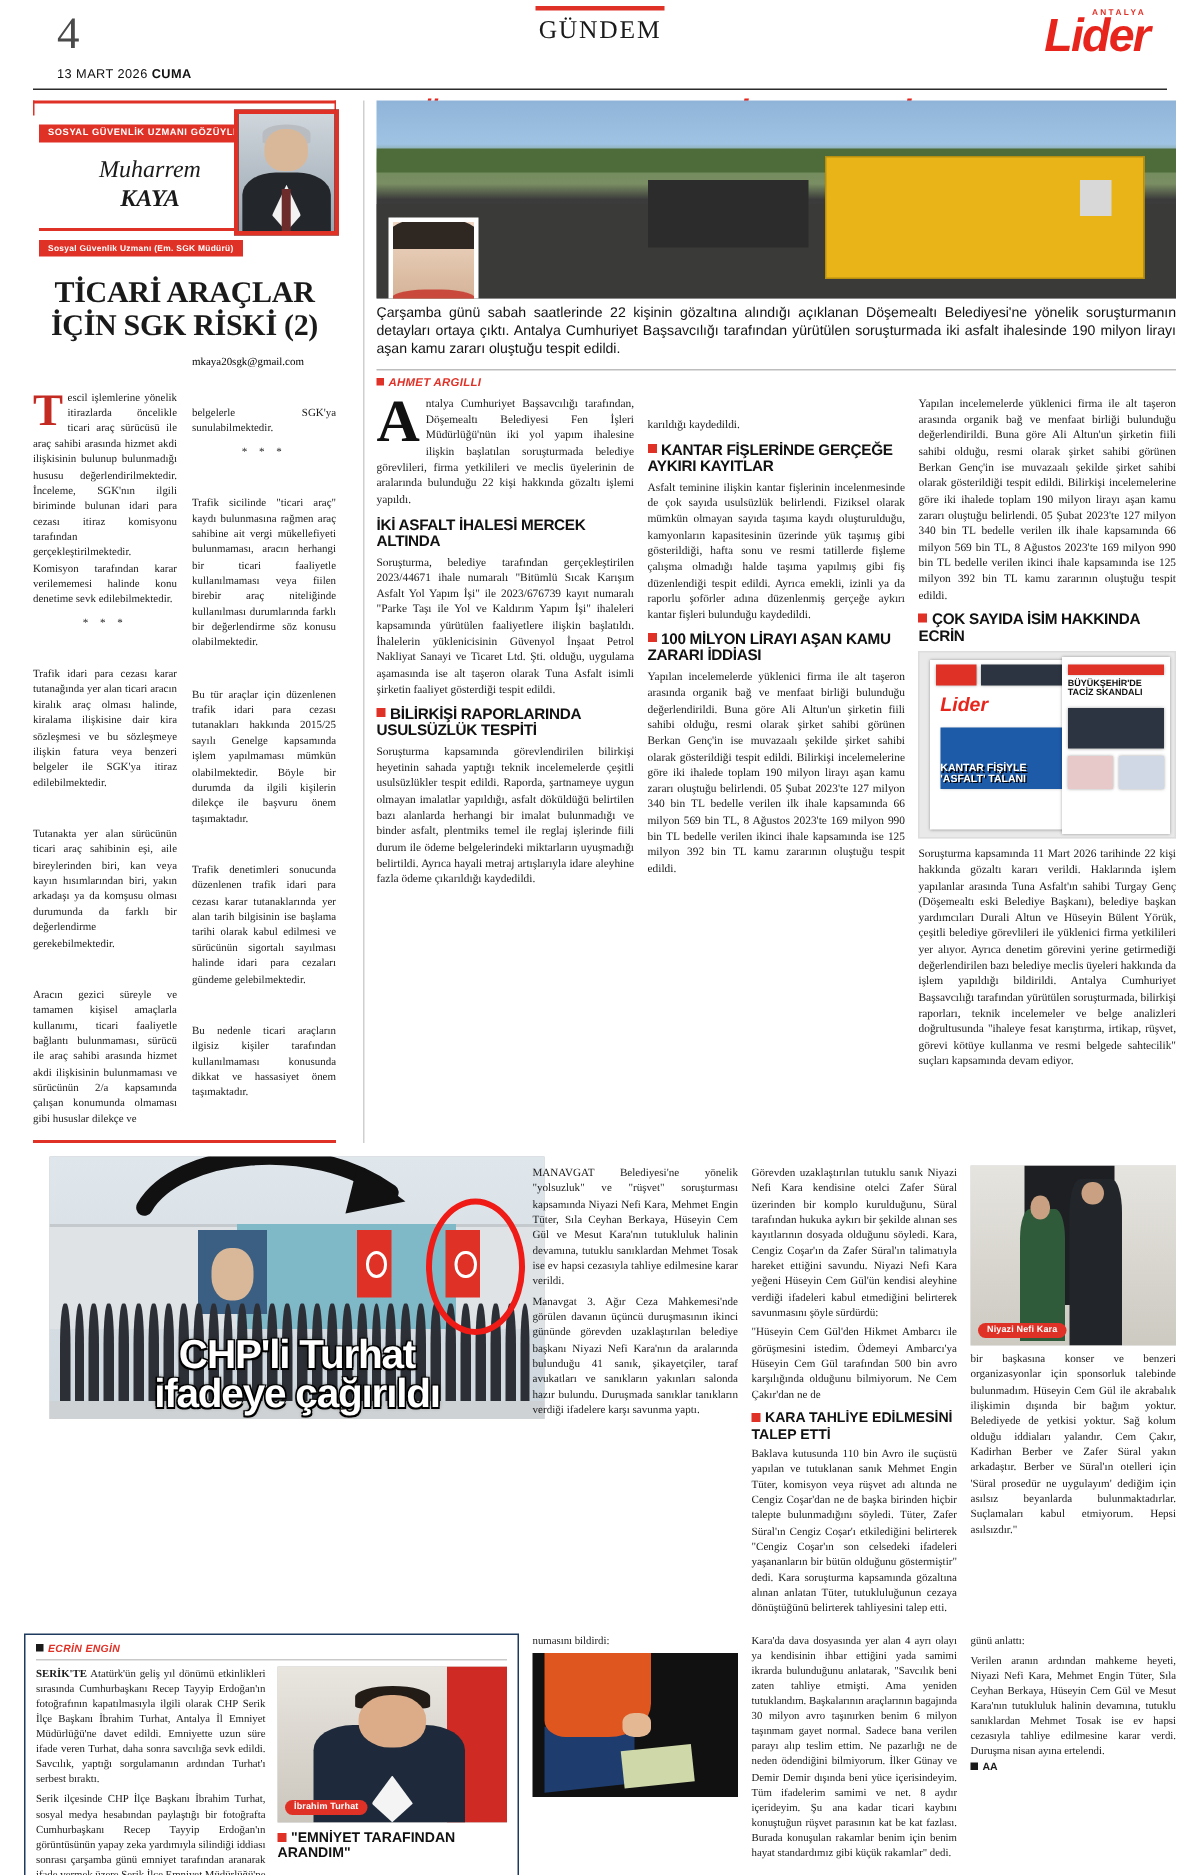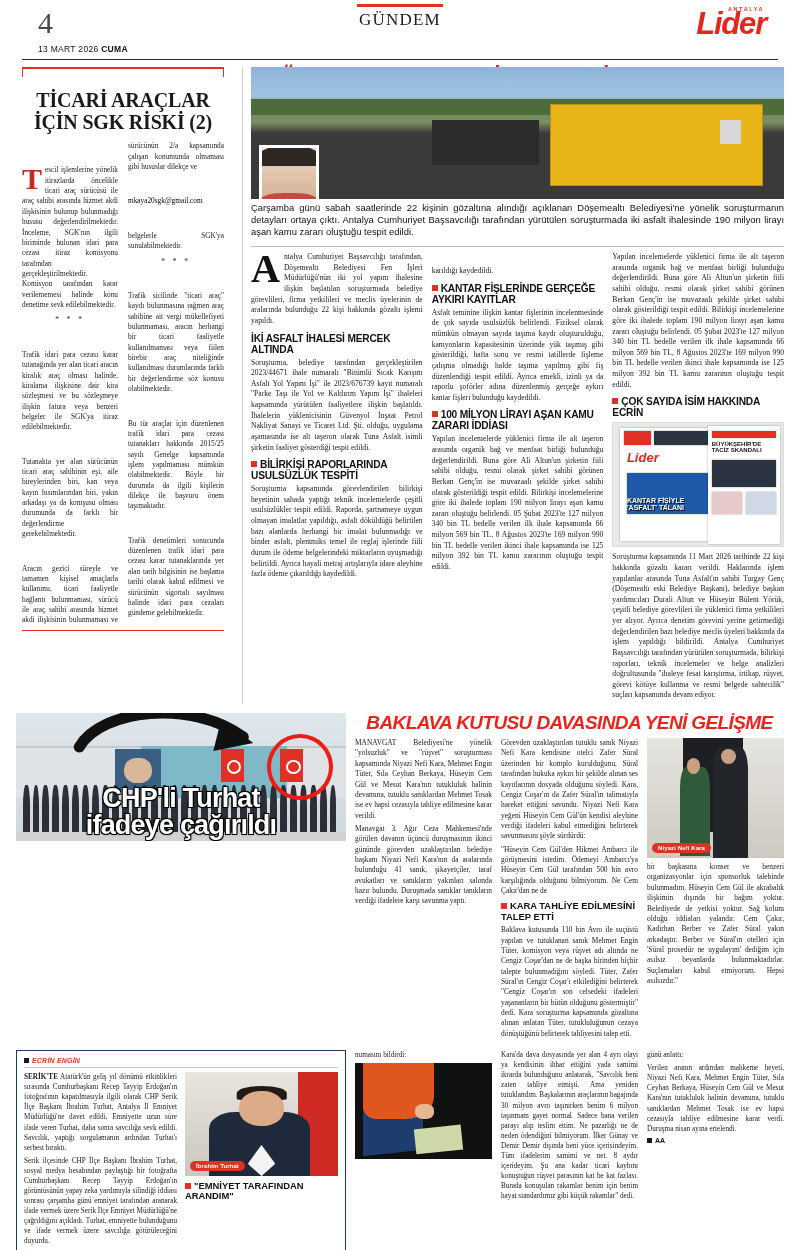--- a/index.html
+++ b/index.html
@@ -176,21 +176,21 @@
   .pp-sheet { position:absolute; background:#fff; box-shadow:0 0 2px rgba(0,0,0,.35); }
   .pp-red { background:#e03127; }
   .pp-blue { background:#1d5aa8; }
   .pp-dark { background:#2b3440; }
 
   
   .mid-zone { display:flex; gap:0; margin-top:9px; }
   .col-left2 { width:330px; position:relative; }
   .col-right2 { flex:1; position:relative; padding-left:9px; }
 
-  .photo-main { position:relative; width:100%; height:128px; background:#b9bec4; overflow:hidden; }
+  .photo-main { position:relative; width:100%; height:175px; background:#b9bec4; overflow:hidden;margin-left:17px; }
   .pm-sky { position:absolute; inset:0; background:linear-gradient(#dfe6ec,#cfd8de); }
   .pm-bldg { position:absolute; left:0; right:0; top:26%; height:40%; background:#dfe3e6; border-top:2px solid #c4c9cd; }
   .pm-bldg2 { position:absolute; left:38%; right:18%; top:26%; height:40%; background:#7fb8c7; }
   .pm-ataturk { position:absolute; left:30%; top:28%; width:14%; height:32%; background:#3b5f82; }
   .pm-ataturk:after { content:""; position:absolute; left:20%; top:22%; width:60%; height:62%; background:#d9b89a; border-radius:45%; }
   .pm-flag { position:absolute; width:7%; height:26%; background:#e03127; top:28%; }
   .pm-flag:after { content:""; position:absolute; left:28%; top:32%; width:44%; height:30%; border:2px solid #fff; border-radius:50%; }
   .pm-crowd { position:absolute; left:0; right:0; bottom:4%; height:40%; }
   .pm-p { position:absolute; bottom:0; width:2.1%; height:100%; background:#2c2f35; border-radius:40% 40% 0 0; }
   .pm-ground { position:absolute; left:0; right:0; bottom:0; height:7%; background:#cfd2d5; }
@@ -285,49 +285,70 @@
       <div class="brand-sub">ANTALYA</div>
       <div class="brand-name">Lider</div>
     </div>
   </div>
   <div class="head-rule"></div>
 
   <div class="top-zone">
 
     <div class="col-opinion">
       <div class="op-frame"></div>
+      <div class="op-inner">
+        <div class="op-tagline">SOSYAL GÜVENLİK UZMANI GÖZÜYLE</div>
+        <div class="op-photo">
+          <div class="ph-bg"></div>
+          <div class="ph-hair"></div>
+          <div class="ph-head"></div>
+          <div class="ph-body"></div>
+          <div class="ph-shirt"></div>
+          <div class="ph-tie"></div>
+        </div>
+        <div class="op-name">
+          <span>Muharrem</span>
+          <span class="sn">KAYA</span>
+        </div>
+        <div class="op-redline"></div>
+        <div class="op-role">Sosyal Güvenlik Uzmanı (Em. SGK Müdürü)</div>
+      </div>
 
       <div class="op-headline">TİCARİ ARAÇLAR İÇİN SGK RİSKİ (2)</div>
 
       <div class="op-cols">
         <p class="dropcap">Tescil işlemlerine yönelik itirazlarda öncelikle ticari araç sürücüsü ile araç sahibi arasında hizmet akdi ilişkisinin bulunup bulunmadığı hususu değerlendirilmektedir. İnceleme, SGK'nın ilgili biriminde bulunan idari para cezası itiraz komisyonu tarafından gerçekleştirilmektedir. Komisyon tarafından karar verilememesi halinde konu denetime sevk edilebilmektedir.</p>
         <p class="stars">* * *</p>
         <p>Trafik idari para cezası karar tutanağında yer alan ticari aracın kiralık araç olması halinde, kiralama ilişkisine dair kira sözleşmesi ve bu sözleşmeye ilişkin fatura veya benzeri belgeler ile SGK'ya itiraz edilebilmektedir.</p>
         <p>Tutanakta yer alan sürücünün ticari araç sahibinin eşi, aile bireylerinden biri, kan veya kayın hısımlarından biri, yakın arkadaşı ya da komşusu olması durumunda da farklı bir değerlendirme gerekebilmektedir.</p>
         <p>Aracın gezici süreyle ve tamamen kişisel amaçlarla kullanımı, ticari faaliyetle bağlantı bulunmaması, sürücü ile araç sahibi arasında hizmet akdi ilişkisinin bulunmaması ve sürücünün 2/a kapsamında çalışan konumunda olmaması gibi hususlar dilekçe ve </p>
         <p class="op-mail">mkaya20sgk@gmail.com</p>
         <p>belgelerle SGK'ya sunulabilmektedir.</p>
         <p class="stars">* * *</p>
         <p>Trafik sicilinde "ticari araç" kaydı bulunmasına rağmen araç sahibine ait vergi mükellefiyeti bulunmaması, aracın herhangi bir ticari faaliyetle kullanılmaması veya fiilen birebir araç niteliğinde kullanılması durumlarında farklı bir değerlendirme söz konusu olabilmektedir.</p>
         <p>Bu tür araçlar için düzenlenen trafik idari para cezası tutanakları hakkında 2015/25 sayılı Genelge kapsamında işlem yapılmaması mümkün olabilmektedir. Böyle bir durumda da ilgili kişilerin dilekçe ile başvuru önem taşımaktadır.</p>
         <p>Trafik denetimleri sonucunda düzenlenen trafik idari para cezası karar tutanaklarında yer alan tarih bilgisinin ise başlama tarihi olarak kabul edilmesi ve sürücünün sigortalı sayılması halinde idari para cezaları gündeme gelebilmektedir.</p>
+        <p>Bu nedenle ticari araçların ilgisiz kişiler tarafından kullanılmaması konusunda dikkat ve hassasiyet önem taşımaktadır.</p>
       </div>
       <div class="op-bottomline"></div>
     </div>
 
     <div class="vrule"></div>
 
     <div class="col-main">
       <div class="kicker">DÖŞEMEALTI'DA 190 MİLYON TL'LİK KAMU ZARARI</div>
       <div class="lead-head">
         <div>'ASFALT' YOLUNDA</div>
         <div>MİLYONLUK ÇUKUR</div>
       </div>
       <div class="lead-spot">Çarşamba günü sabah saatlerinde 22 kişinin gözaltına alındığı açıklanan Döşemealtı Belediyesi'ne yönelik soruşturmanın detayları ortaya çıktı. Antalya Cumhuriyet Başsavcılığı tarafından yürütülen soruşturmada iki asfalt ihalesinde 190 milyon lirayı aşan kamu zararı oluştuğu tespit edildi.</div>
       <div class="byline-rule"></div>
+      <div class="byline">
+        <span class="sq"></span><span class="bl-red">AHMET ARGILLI</span>
+      </div>
 
       <div class="story-cols">
 
         <div class="sc">
           <p class="lead-drop">Antalya Cumhuriyet Başsavcılığı tarafından, Döşemealtı Belediyesi Fen İşleri Müdürlüğü'nün iki yol yapım ihalesine ilişkin başlatılan soruşturmada belediye görevlileri, firma yetkilileri ve meclis üyelerinin de aralarında bulunduğu 22 kişi hakkında gözaltı işlemi yapıldı.</p>
           <div class="subhead"><span>İKİ ASFALT İHALESİ MERCEK ALTINDA</span></div>
           <p>Soruşturma, belediye tarafından gerçekleştirilen 2023/44671 ihale numaralı "Bitümlü Sıcak Karışım Asfalt Yol Yapım İşi" ile 2023/676739 kayıt numaralı "Parke Taşı ile Yol ve Kaldırım Yapım İşi" ihaleleri kapsamında yürütülen faaliyetlere ilişkin başlatıldı. İhalelerin yüklenicisinin Güvenyol İnşaat Petrol Nakliyat Sanayi ve Ticaret Ltd. Şti. olduğu, uygulama aşamasında ise alt taşeron olarak Tuna Asfalt isimli şirketin faaliyet gösterdiği tespit edildi.</p>
           <div class="subhead"><span class="bul"></span><span>BİLİRKİŞİ RAPORLARINDA USULSÜZLÜK TESPİTİ</span></div>
           <p>Soruşturma kapsamında görevlendirilen bilirkişi heyetinin sahada yaptığı teknik incelemelerde çeşitli usulsüzlükler tespit edildi. Raporda, şartnameye uygun olmayan imalatlar yapıldığı, asfalt döküldüğü belirtilen bazı alanlarda herhangi bir imalat bulunmadığı ve binder asfalt, plentmiks temel ile reglaj işlerinde fiili durum ile ödeme belgelerindeki miktarların uyuşmadığı belirtildi. Ayrıca hayali metraj artışlarıyla idare aleyhine fazla ödeme çıkarıldığı kaydedildi.</p>
         </div>
@@ -427,21 +448,20 @@
           <path d="M150 16 L182 40 L142 48 Z" fill="#111"></path>
         </svg>
         <div class="photo-title">
           <div>CHP'li Turhat</div>
           <div>ifadeye çağırıldı</div>
         </div>
       </div>
     </div>
 
     <div class="col-right2">
-      <div class="sec-kicker">BAKLAVA KUTUSU DAVASINDA YENİ GELİŞME</div>
       <div class="sec-cols">
         <div class="sc3">
           <p>MANAVGAT Belediyesi'ne yönelik "yolsuzluk" ve "rüşvet" soruşturması kapsamında Niyazi Nefi Kara, Mehmet Engin Tüter, Sıla Ceyhan Berkaya, Hüseyin Cem Gül ve Mesut Kara'nın tutukluluk halinin devamına, tutuklu sanıklardan Mehmet Tosak ise ev hapsi cezasıyla tahliye edilmesine karar verildi.</p>
           <p>Manavgat 3. Ağır Ceza Mahkemesi'nde görülen davanın üçüncü duruşmasının ikinci gününde görevden uzaklaştırılan belediye başkanı Niyazi Nefi Kara'nın da aralarında bulunduğu 41 sanık, şikayetçiler, taraf avukatları ve sanıkların yakınları salonda hazır bulundu. Duruşmada sanıklar tanıkların verdiği ifadelere karşı savunma yaptı.</p>
         </div>
         <div class="sc3">
           <p>Görevden uzaklaştırılan tutuklu sanık Niyazi Nefi Kara kendisine otelci Zafer Süral üzerinden bir komplo kurulduğunu, Süral tarafından hukuka aykırı bir şekilde alınan ses kayıtlarının dosyada olduğunu söyledi. Kara, Cengiz Coşar'ın da Zafer Süral'ın talimatıyla hareket ettiğini savundu. Niyazi Nefi Kara yeğeni Hüseyin Cem Gül'ün kendisi aleyhine verdiği ifadeleri kabul etmediğini belirterek savunmasını şöyle sürdürdü:</p>
           <p>"Hüseyin Cem Gül'den Hikmet Ambarcı ile görüşmesini istedim. Ödemeyi Ambarcı'ya Hüseyin Cem Gül tarafından 500 bin avro karşılığında olduğunu bilmiyorum. Ne Cem Çakır'dan ne de</p>
           <div class="subhead-sm"><span class="bul" style="display:inline-block;width:6px;height:6px;background:#e03127;margin-right:3px;"></span><span>KARA TAHLİYE EDİLMESİNİ TALEP ETTİ</span></div>
           <p>Baklava kutusunda 110 bin Avro ile suçüstü yapılan ve tutuklanan sanık Mehmet Engin Tüter, komisyon veya rüşvet adı altında ne Cengiz Coşar'dan ne de başka birinden hiçbir talepte bulunmadığını söyledi. Tüter, Zafer Süral'ın Cengiz Coşar'ı etkilediğini belirterek "Cengiz Coşar'ın son celsedeki ifadeleri yaşananların bir bütün olduğunu göstermiştir" dedi. Kara soruşturma kapsamında gözaltına alınan anlatan Tüter, tutukluluğunun cezaya dönüştüğünü belirterek tahliyesini talep etti.</p>

